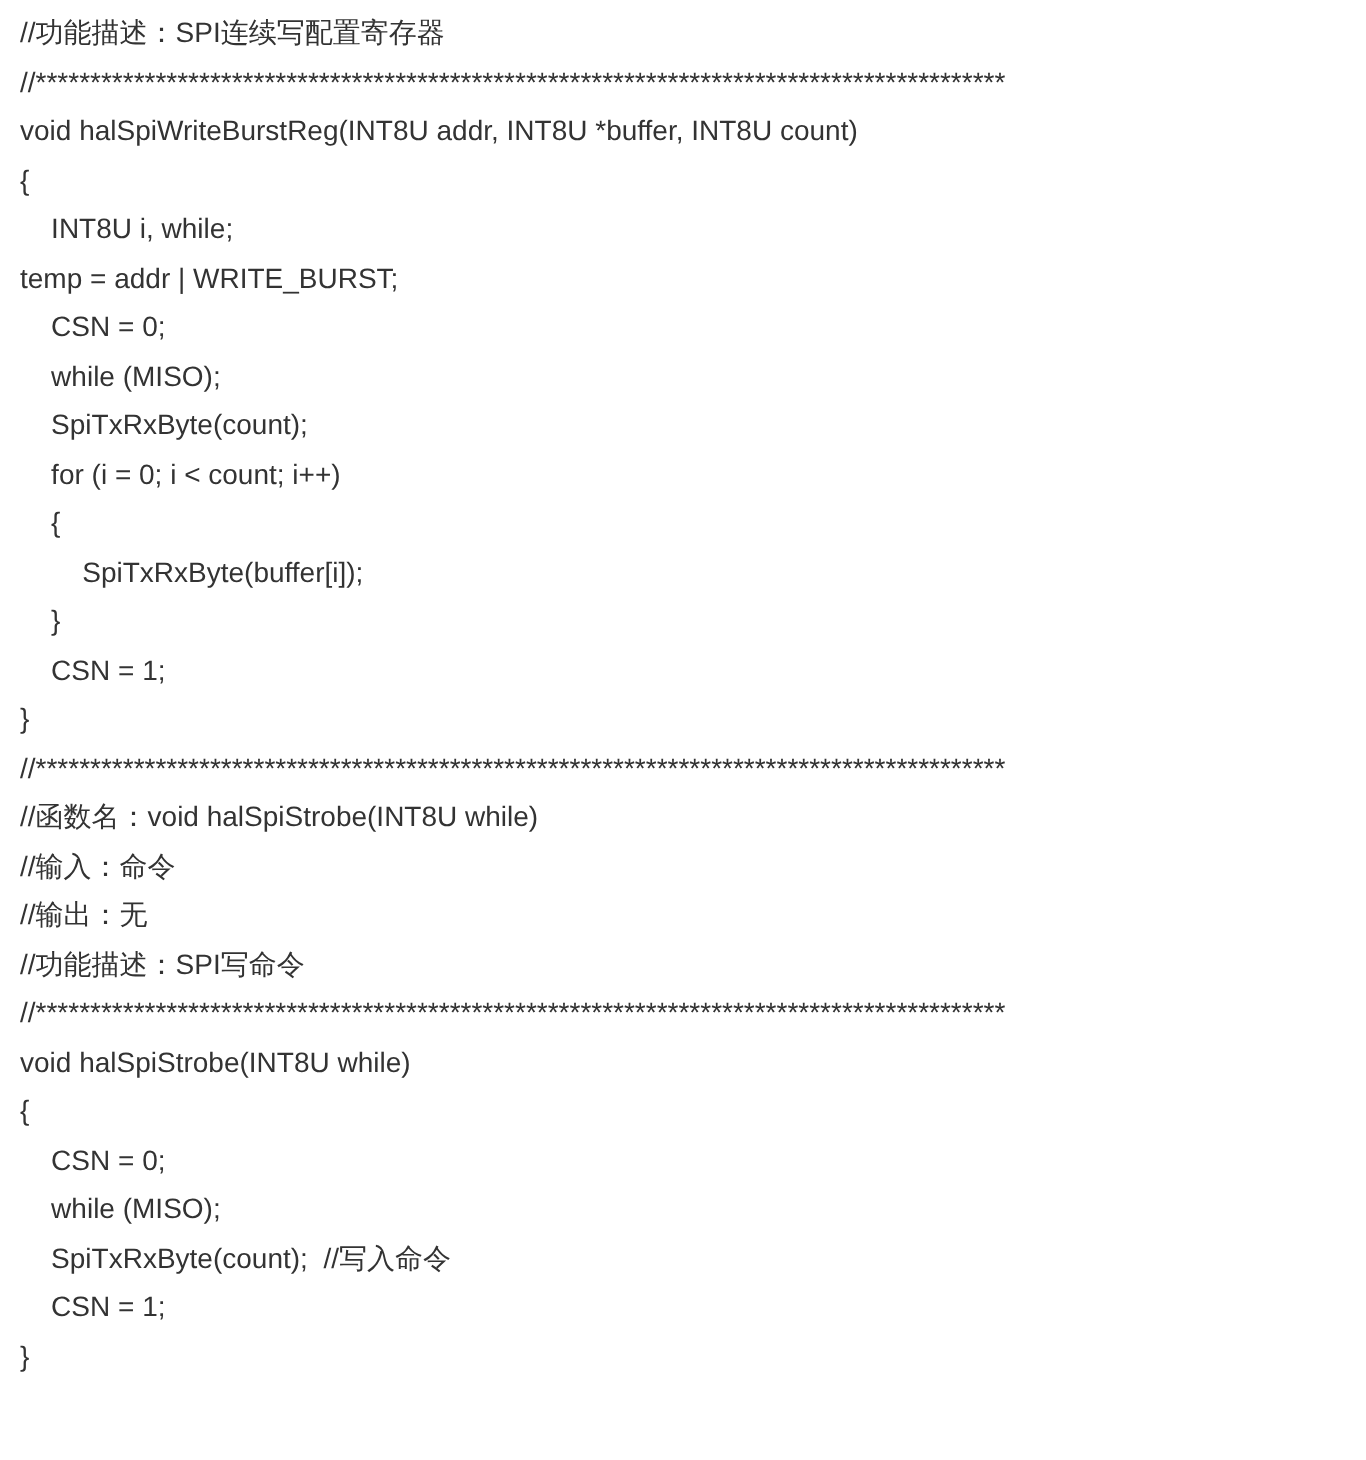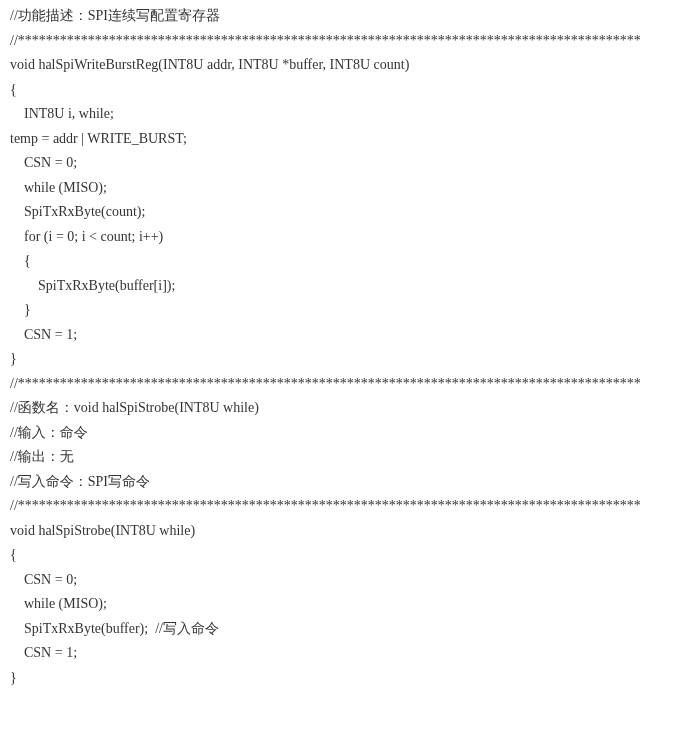--- a/index.html
+++ b/index.html
@@ -11,21 +11,21 @@
       font-family: Tahoma, "Microsoft YaHei", Arial, sans-serif;
       font-size: 14px;
       color: #333;
       background: #fff;
       padding: 4px 10px;
       line-height: 1.75;
       width: 683px;
     }
     .code-line {
       white-space: pre;
-      font-family: Liberation Serif, serif;
+      font-family: Liberation Sans, sans-serif;
     }
   </style>
 </head>
 <body>
 
 <div class="code-line">//功能描述：SPI连续写配置寄存器</div>
 <div class="code-line">//*****************************************************************************************</div>
 <div class="code-line">void halSpiWriteBurstReg(INT8U addr, INT8U *buffer, INT8U count)</div>
 <div class="code-line">{</div>
 <div class="code-line">    INT8U i, while;</div>
@@ -36,21 +36,21 @@
 <div class="code-line">    for (i = 0; i &lt; count; i++)</div>
 <div class="code-line">    {</div>
 <div class="code-line">        SpiTxRxByte(buffer[i]);</div>
 <div class="code-line">    }</div>
 <div class="code-line">    CSN = 1;</div>
 <div class="code-line">}</div>
 <div class="code-line">//*****************************************************************************************</div>
 <div class="code-line">//函数名：void halSpiStrobe(INT8U while)</div>
 <div class="code-line">//输入：命令</div>
 <div class="code-line">//输出：无</div>
-<div class="code-line">//写入命令：SPI写命令</div>
+<div class="code-line">//功能描述：SPI写命令</div>
 <div class="code-line">//*****************************************************************************************</div>
 <div class="code-line">void halSpiStrobe(INT8U while)</div>
 <div class="code-line">{</div>
 <div class="code-line">    CSN = 0;</div>
 <div class="code-line">    while (MISO);</div>
-<div class="code-line">    SpiTxRxByte(buffer);  //写入命令</div>
+<div class="code-line">    SpiTxRxByte(count);  //写入命令</div>
 <div class="code-line">    CSN = 1;</div>
 <div class="code-line">}</div>
 
 </body></html>

